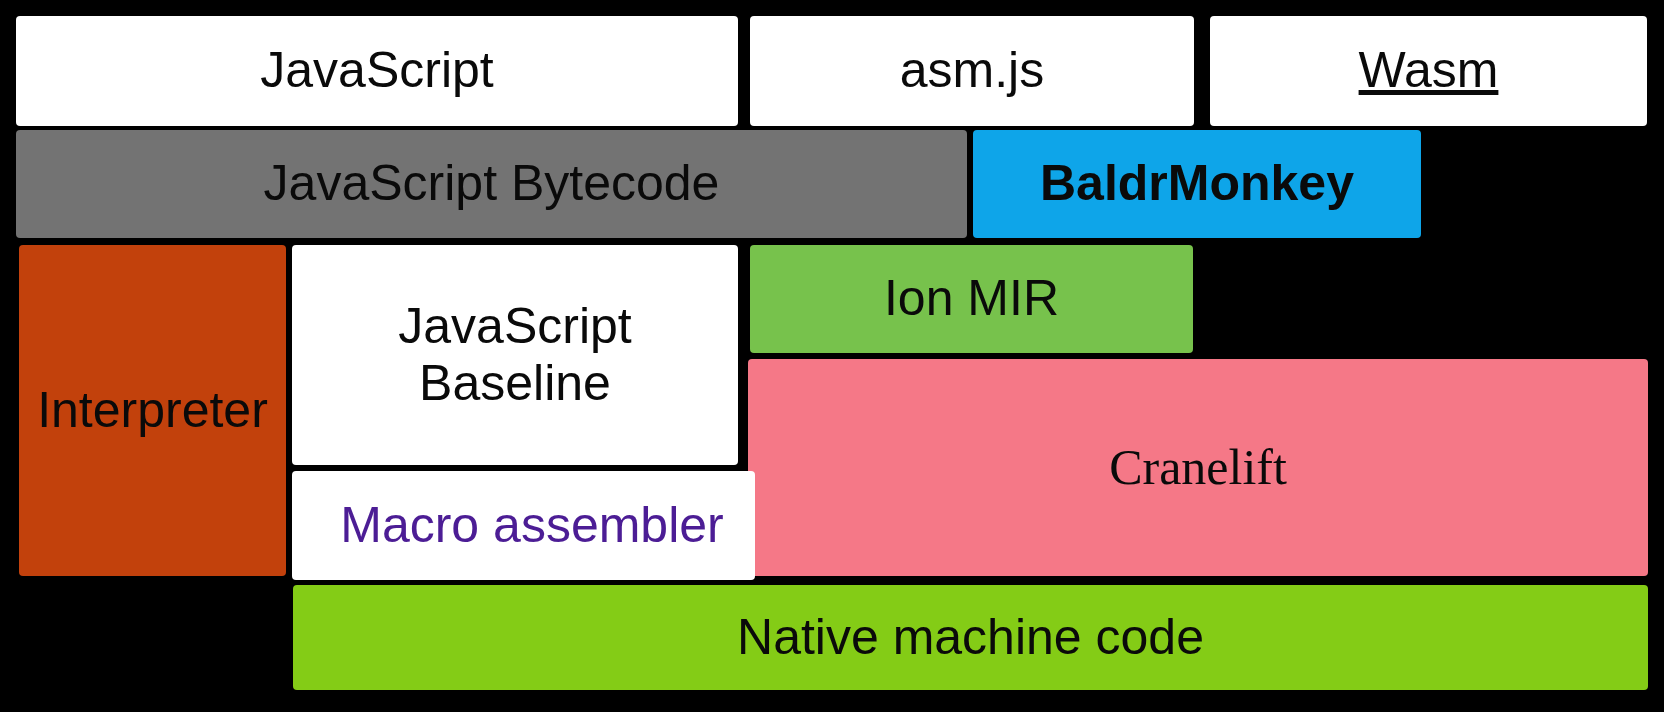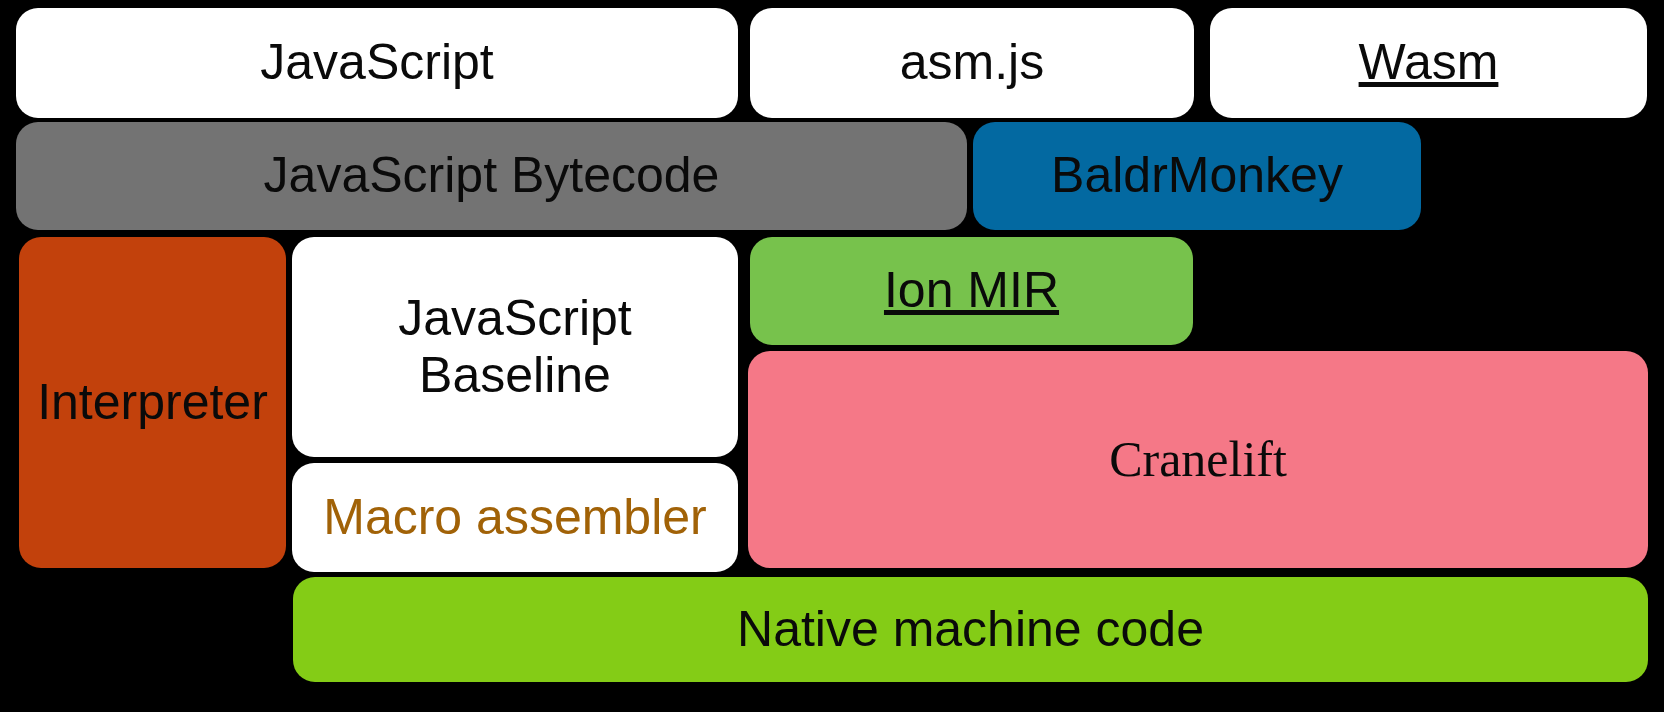--- a/index.html
+++ b/index.html
@@ -10,31 +10,32 @@
   #stage {
     position: relative;
     width: 1664px;
     height: 712px;
     background: #000;
     overflow: hidden;
     font-family: "Liberation Sans", "DejaVu Sans", sans-serif;
   }
   .block {
     position: absolute;
-    border-radius: 22px;
+    border-radius: 4px;
     background: #fff;
     color: #0a0a0a;
     display: flex;
     align-items: center;
     justify-content: center;
     text-align: center;
     font-size: 50px;
     line-height: 1.15;
     white-space: pre-line;
     letter-spacing: 0;
+    margin-top: 8px;
   }
   
   .g-javascript      { left:   16px; top:   8px; width:  722px; height: 110px; }
   .g-asmjs           { left:  750px; top:   8px; width:  444px; height: 110px; justify-content: center; }
   .g-wasm            { left: 1210px; top:   8px; width:  437px; height: 110px; text-decoration: underline; }
   .g-bytecode        { left:   16px; top: 122px; width:  951px; height: 108px; }
   .g-baldrmonkey     { left:  973px; top: 122px; width:  448px; height: 108px; }
   .g-interpreter     { left:   19px; top: 237px; width:  267px; height: 331px; }
   .g-baseline        { left:  292px; top: 237px; width:  446px; height: 220px; }
   .g-ionmir          { left:  750px; top: 237px; width:  443px; height: 108px; }
@@ -56,42 +57,42 @@
   </div>
 
   <div class="block g-wasm" style="background-color: rgb(255, 255, 255); color: rgb(10, 10, 10);">
     <span>Wasm</span>
   </div>
 
   <div class="block g-bytecode" style="background-color: #737373; color: rgb(10, 10, 10);">
     <span>JavaScript Bytecode</span>
   </div>
 
-  <div class="block g-baldrmonkey" style="background-color: #0369a1; color: rgb(10, 10, 10);">
+  <div class="block g-baldrmonkey" style="background-color: #0ea5e9; color: rgb(10, 10, 10); font-weight: bold;">
     <span>BaldrMonkey</span>
   </div>
 
   <div class="block g-interpreter" style="background-color: #c2410c; color: rgb(10, 10, 10);">
     <span>Interpreter</span>
   </div>
 
   <div class="block g-baseline" style="background-color: rgb(255, 255, 255); color: rgb(10, 10, 10);">
     <span>JavaScript
 Baseline</span>
   </div>
 
-  <div class="block g-ionmir" style="background-color: rgb(119, 194, 76); color: rgb(10, 10, 10); text-decoration: underline;">
+  <div class="block g-ionmir" style="background-color: rgb(119, 194, 76); color: rgb(10, 10, 10);">
     <span>Ion MIR</span>
   </div>
 
   <div class="block g-cranelift" style="background-color: rgb(245, 120, 135); color: rgb(10, 10, 10); font-family: Liberation Serif, serif;">
     <span>Cranelift</span>
   </div>
 
-  <div class="block g-macroassembler" style="background-color: rgb(255, 255, 255); color: #a16207;">
+  <div class="block g-macroassembler" style="background-color: rgb(255, 255, 255); color: #4c1d95; padding-left: 17px;">
     <span>Macro assembler</span>
   </div>
 
   <div class="block g-nativecode" style="background-color: #84cc16; color: rgb(10, 10, 10);">
     <span>Native machine code</span>
   </div>
 
 </div>
 
 </body></html>

